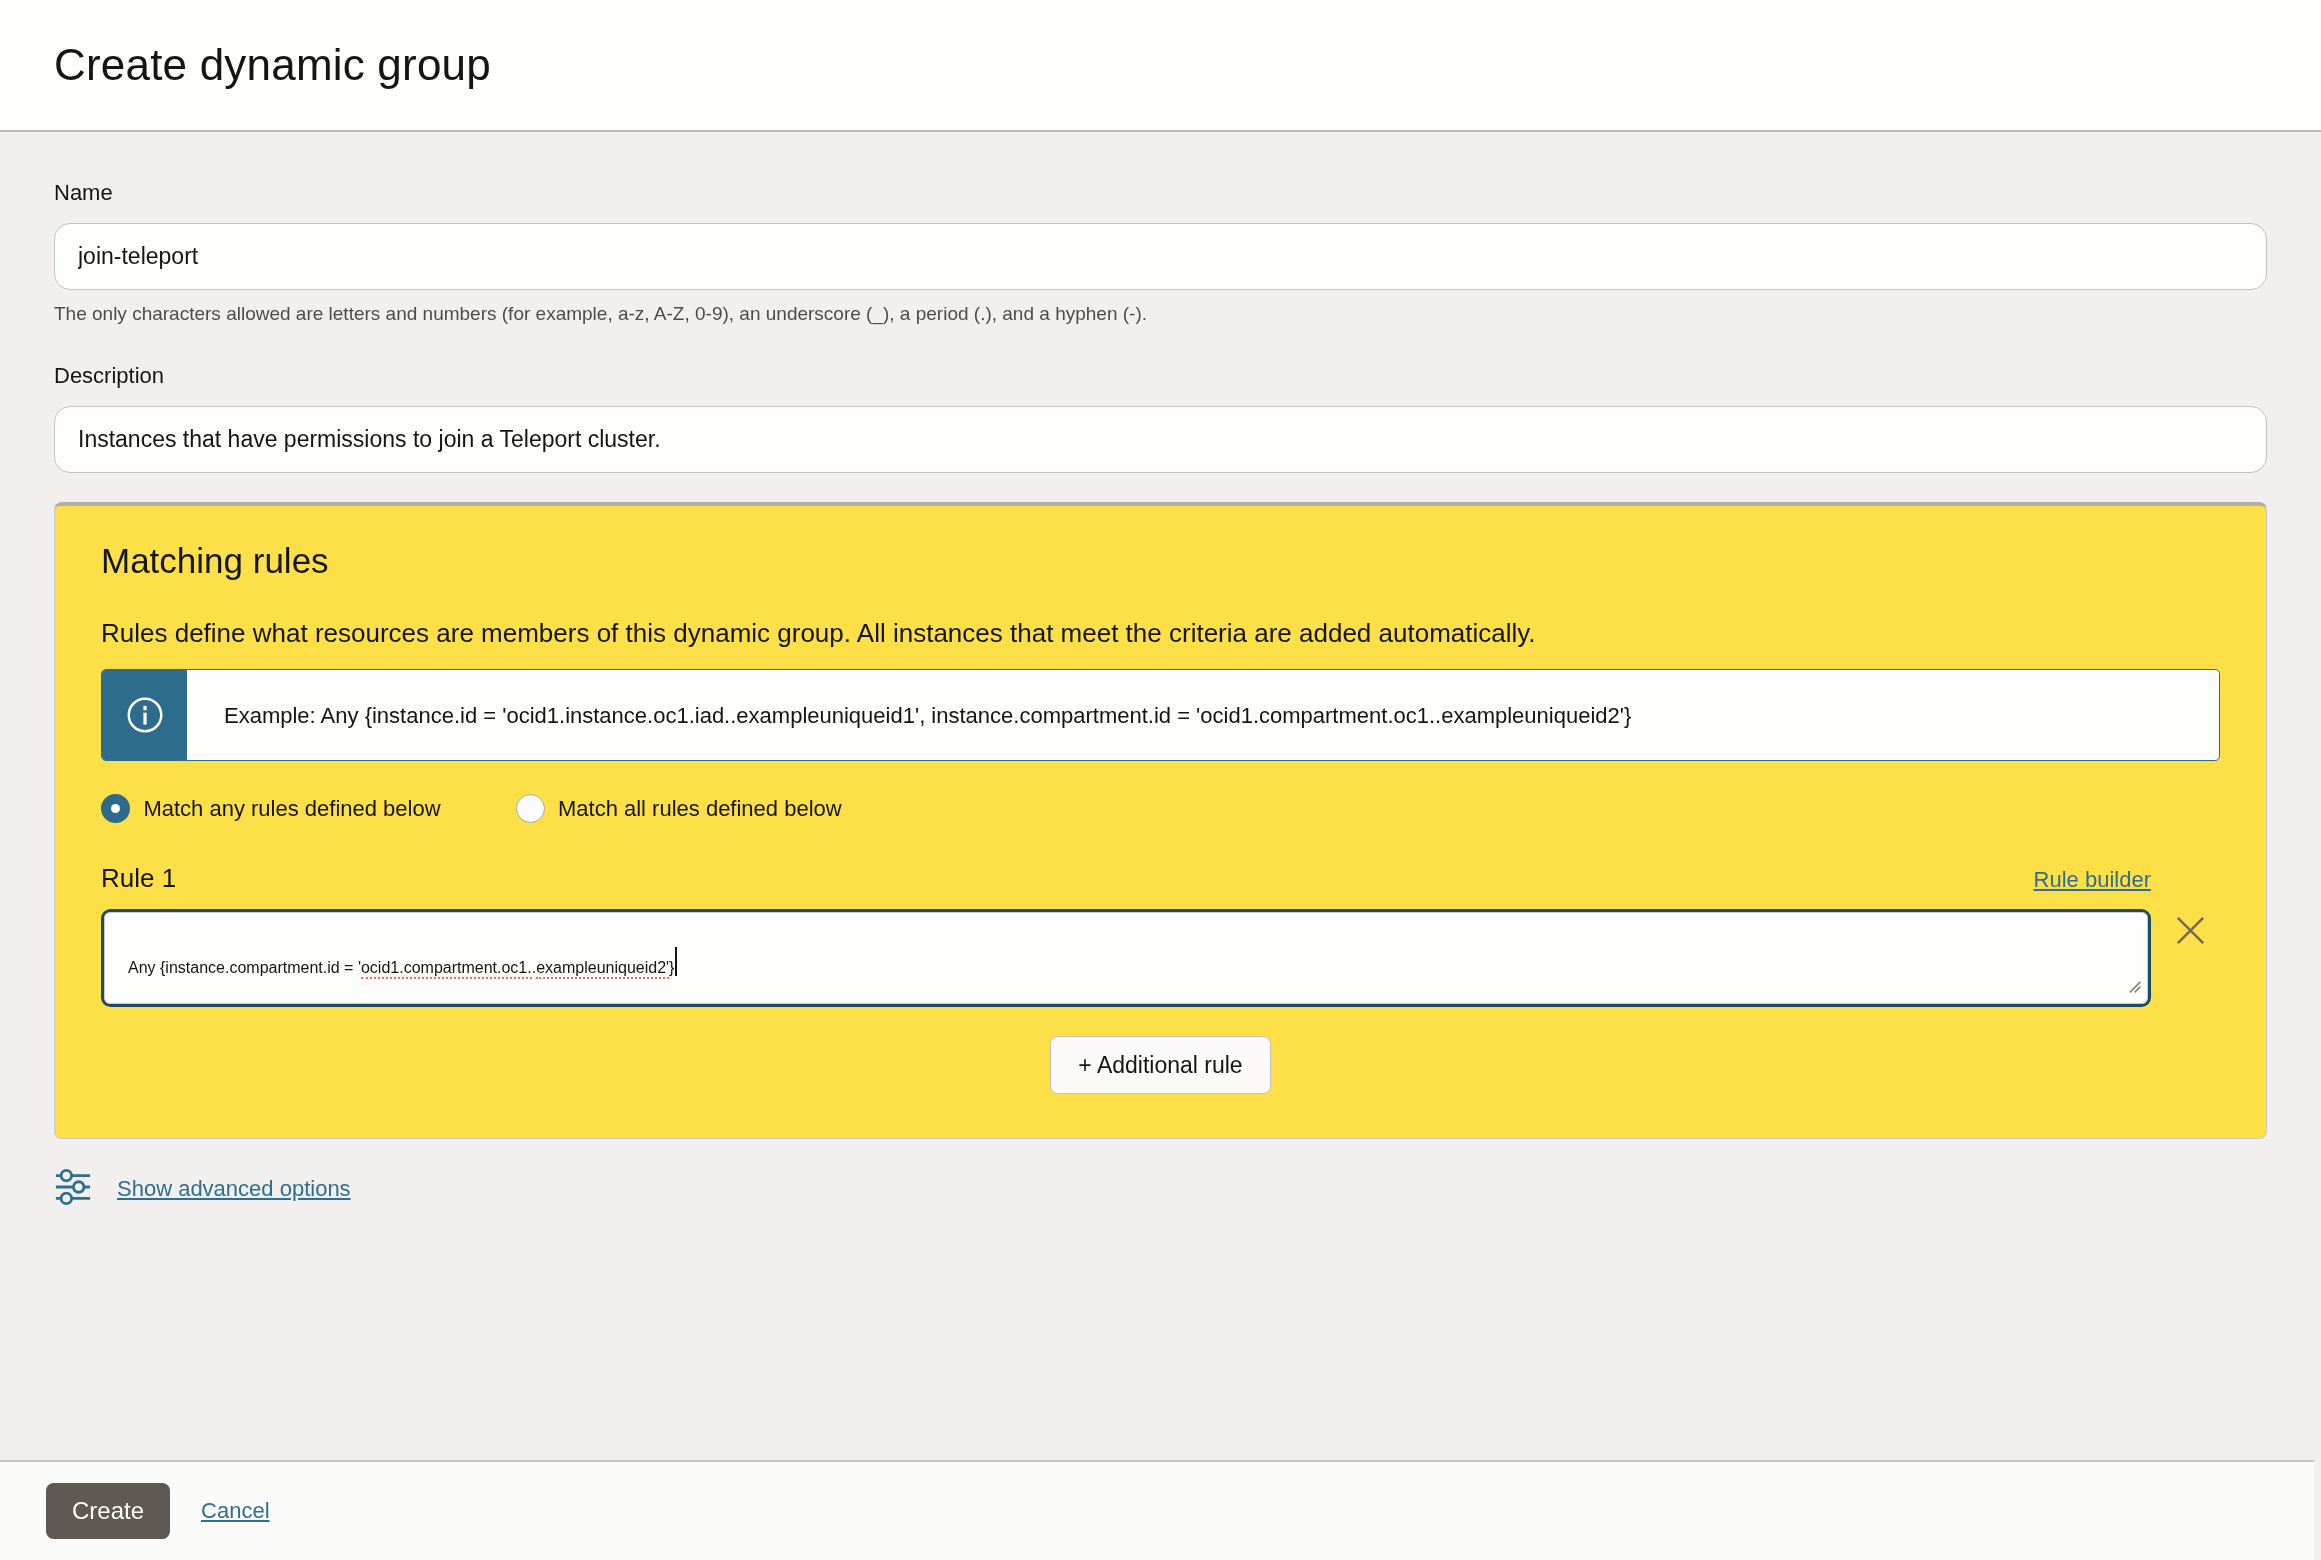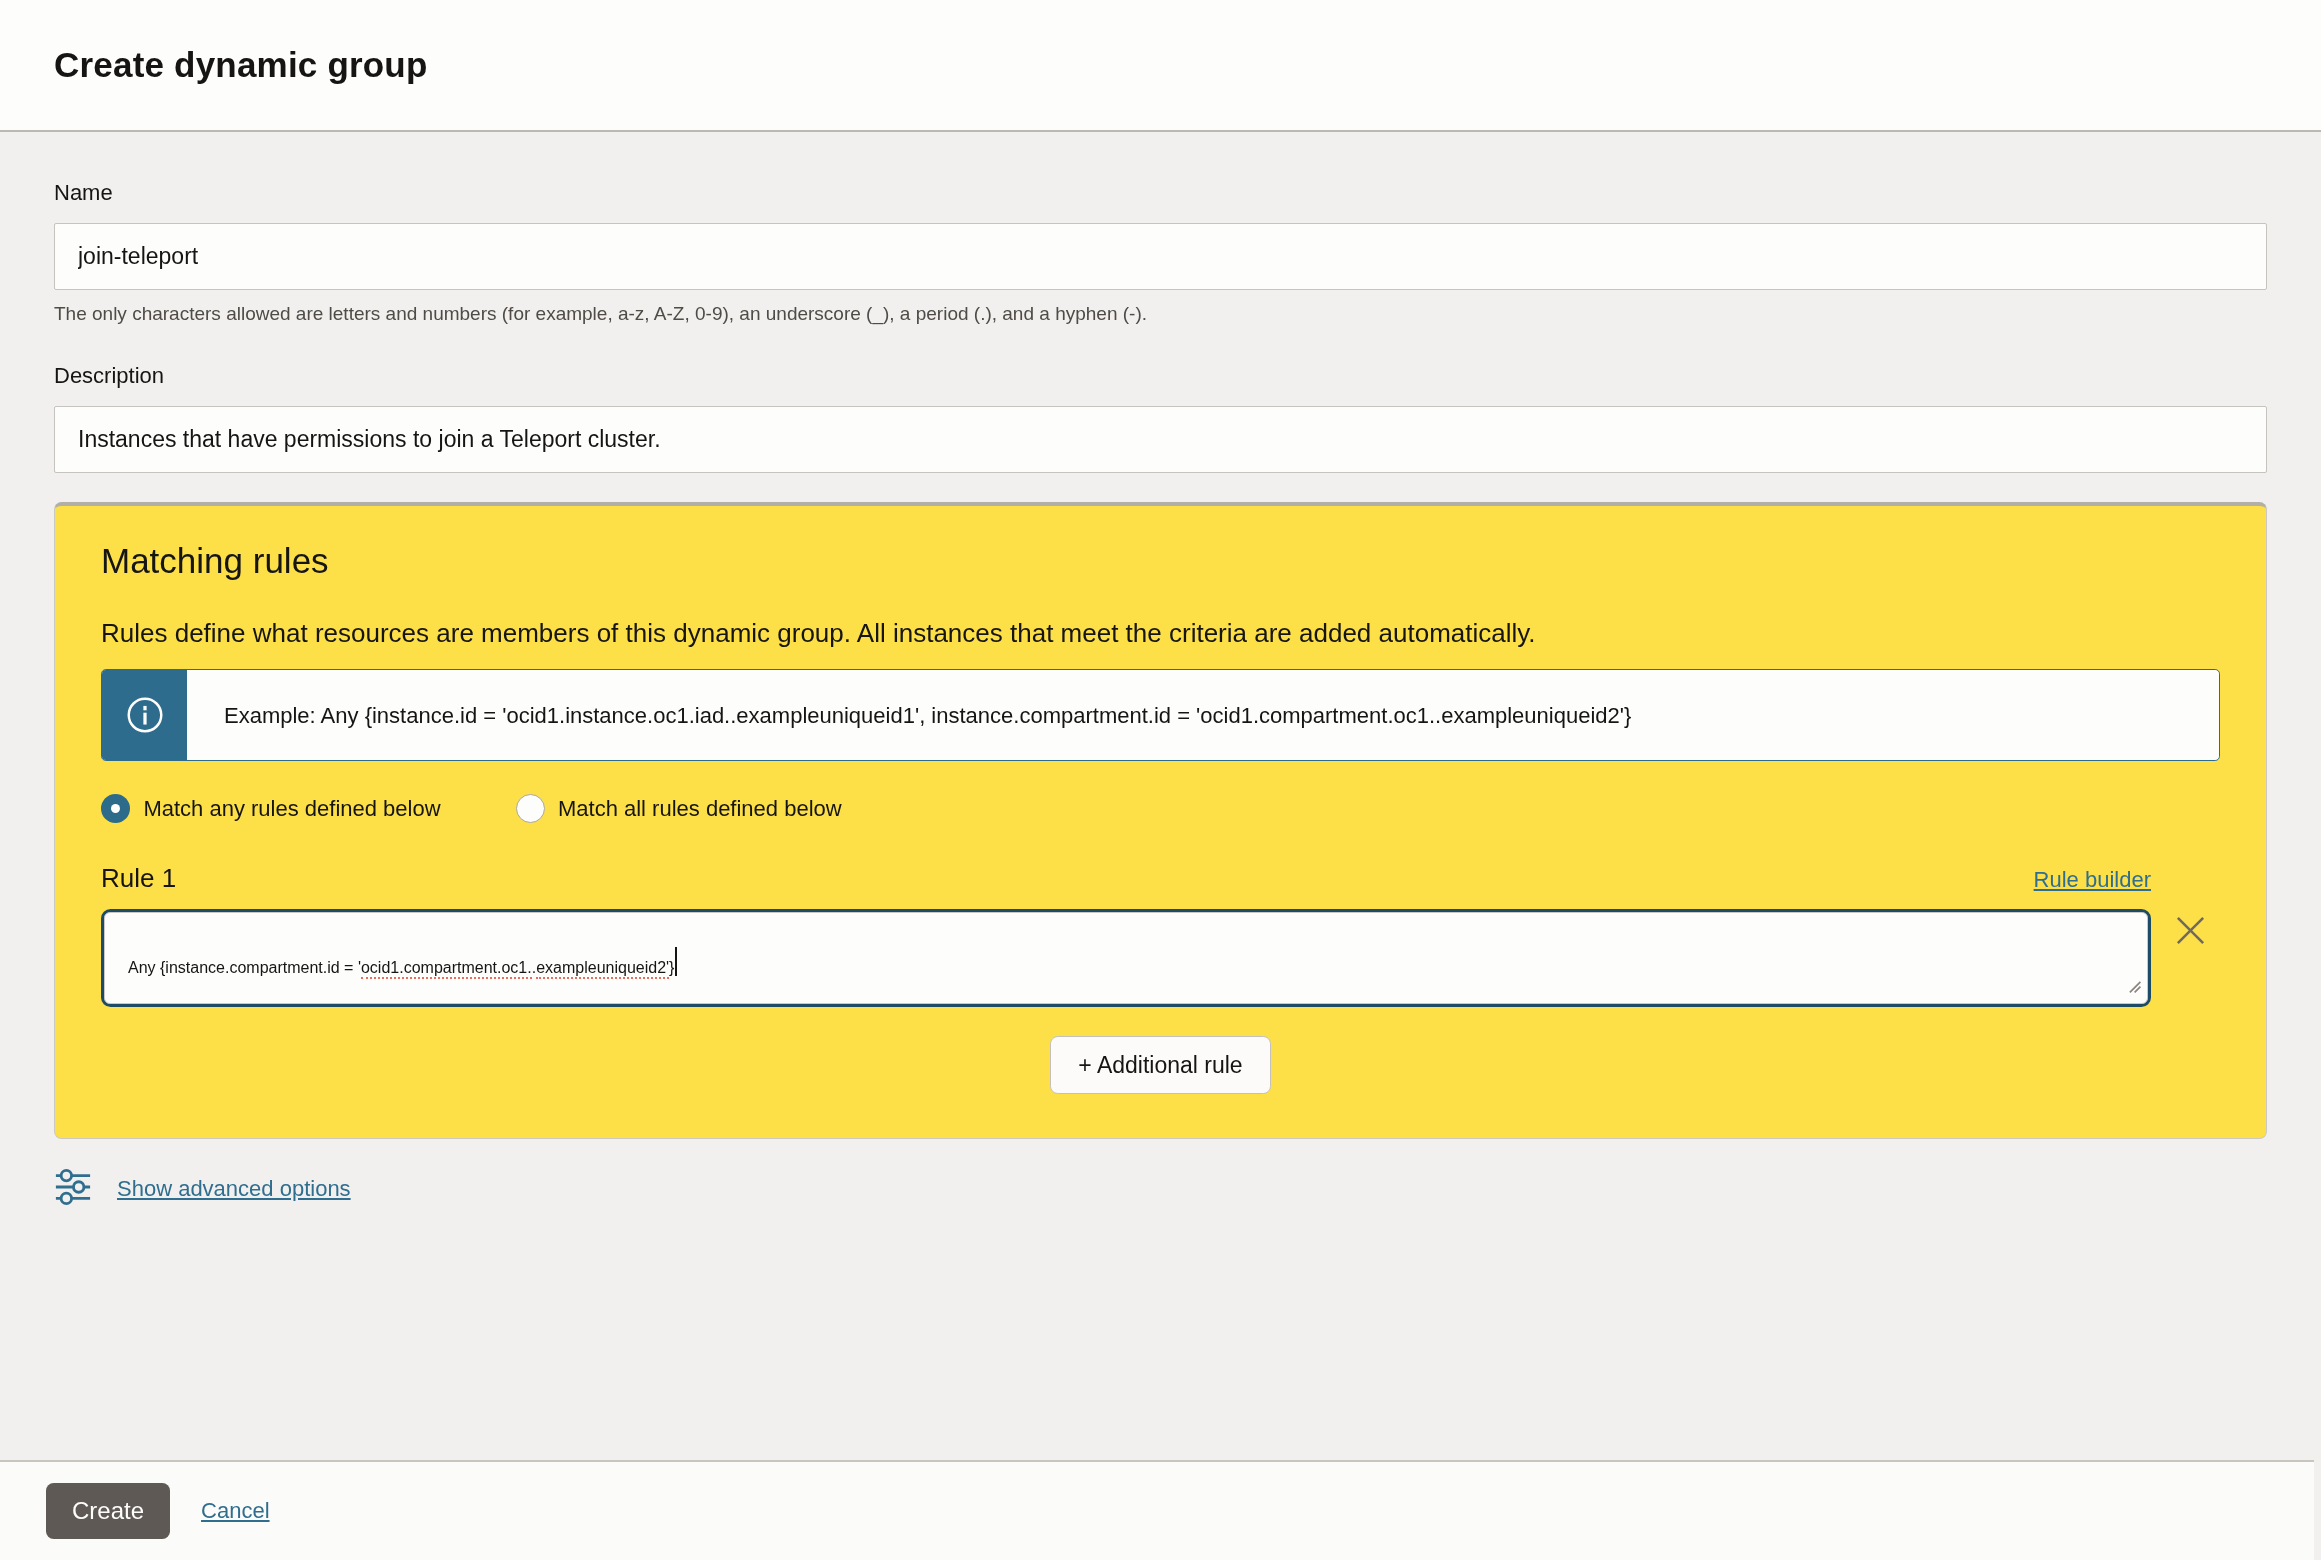--- a/index.html
+++ b/index.html
@@ -14,32 +14,32 @@
 
   
   .page-header {
     height: 132px;
     background: #fdfdfb;
     border-bottom: 2.9px solid #bcb8b2;
     display: flex;
     align-items: center;
     padding-left: 54px;
   }
-  .page-title { font-size: 35px; font-weight: 700; letter-spacing: 0.2px; }
+  .page-title { font-size: 44px; font-weight: 400; letter-spacing: 0.2px; }
 
   
   .form-area { padding: 48px 54px 0 54px; }
 
   .field-label { font-size: 22px; margin-bottom: 9.6px; }
   .text-input {
     width: 100%;
     height: 67px;
     background: #fdfdfc;
     border: 1.9px solid #c6c2bd;
-    border-radius: 2px;
+    border-radius: 16px;
     font-family: "Liberation Sans", sans-serif;
     font-size: 23px;
     color: #161513;
     padding: 0 23px;
     outline: none;
   }
   .helper-text {
     margin-top: 11.5px;
     font-size: 19px;
     line-height: 23px;

